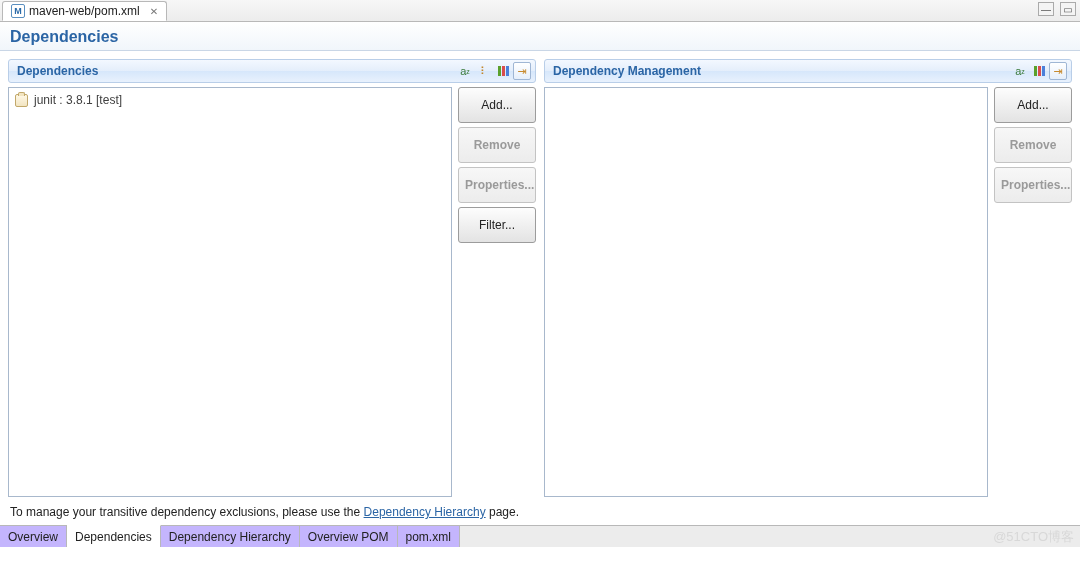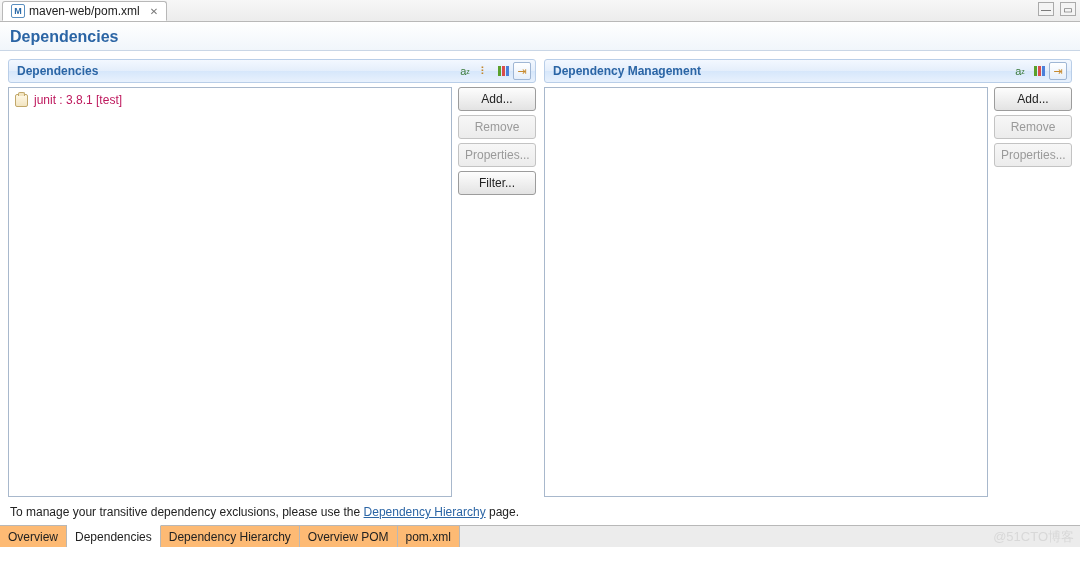--- a/index.html
+++ b/index.html
@@ -134,71 +134,72 @@
     flex:1;
     border:1px solid #a8b8cc;
     background:#fff;
     padding:4px 4px;
     overflow:auto;
   }
   .list-item {
     display:flex;align-items:center;gap:6px;
     padding:1px 2px;
     font-size:12px;
-    color:#be185d;
+    color:#404040;
   }
   .jar-icon {
     width:13px;height:13px;
     border:1px solid #c2a86a;
     background:linear-gradient(#fff8e6,#f2e5c2);
     border-radius:2px;
     position:relative;
   }
   .jar-icon::before{
     content:""; position:absolute;top:-3px;left:2px;right:2px;height:3px;
     border:1px solid #c2a86a;border-bottom:none;
     border-radius:2px 2px 0 0;
     background:#f2e5c2;
   }
   .btn-col { display:flex;flex-direction:column;gap:4px; width:78px;}
   .btn {
-    height:24px;
+    height:36px;
     border:1px solid #9c9c9c;
     border-radius:3px;
     background:linear-gradient(#fdfdfd,#e3e3e3);
     font-size:12px;
     cursor:pointer;
     color:#222;
   }
   .btn:disabled {
     color:#9a9a9a;
     background:linear-gradient(#f7f7f7,#ececec);
     border-color:#c3c3c3;
     cursor:default;
+    font-weight:bold;
   }
 
   
   .hint {
     padding: 4px 10px 6px 10px;
     font-size:12px;
     color:#222;
   }
   .hint a { color:#2b65a5; text-decoration:underline; }
 
   
   .editor-tabs {
     display:flex;
     border-top:1px solid #b8b8b8;
     height:22px;
     background:#ececec;
   }
   .editor-tab {
     padding:2px 8px;
     border-right:1px solid #b8b8b8;
-    background:#fdba74;
+    background:#c4b5fd;
     display:flex;align-items:center;
     font-size:12px;
     color:#222;
   }
   .editor-tab.active {
     background:#fff;
     border-top:1px solid #fff;
     margin-top:-1px;
   }
   .watermark {

